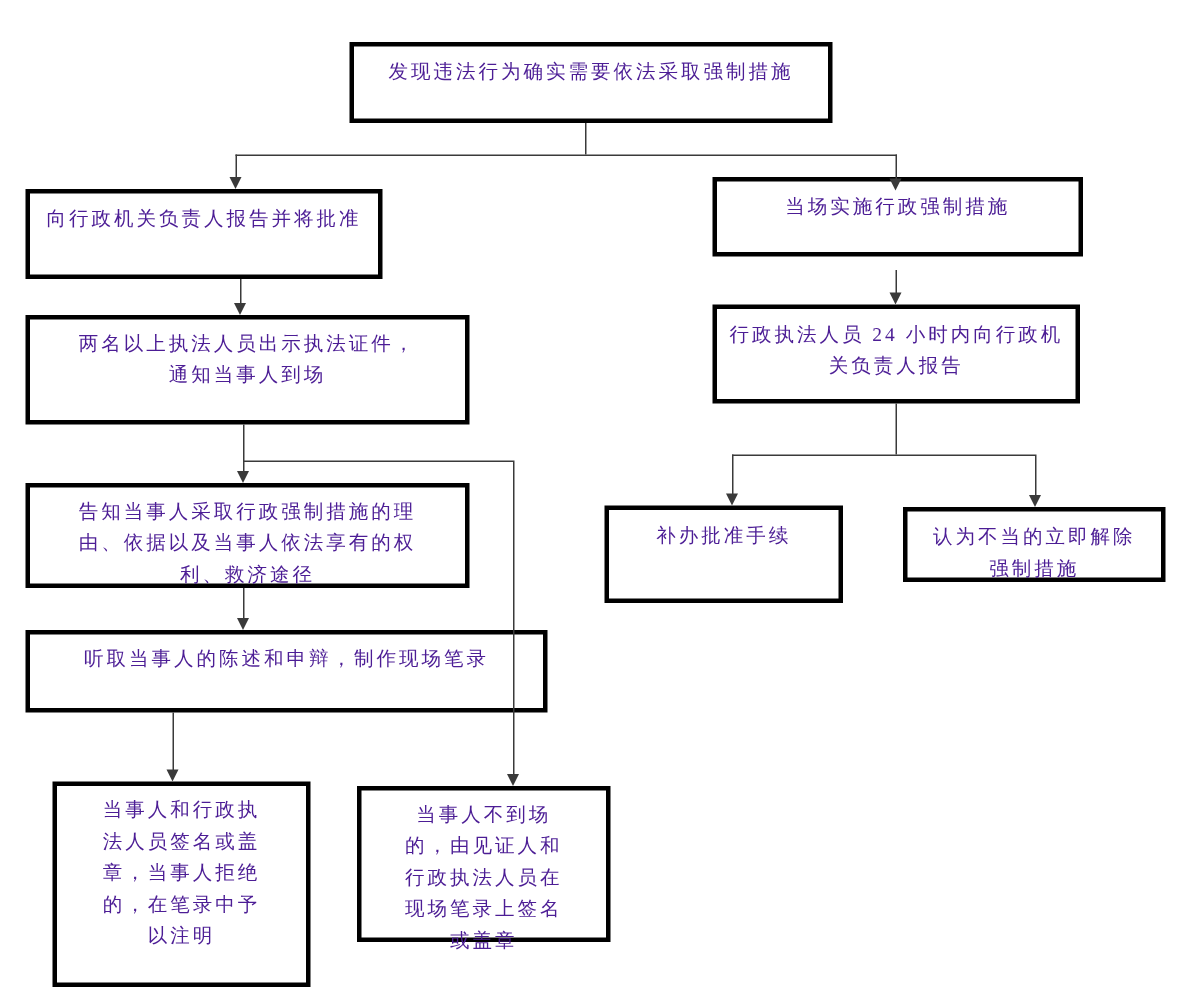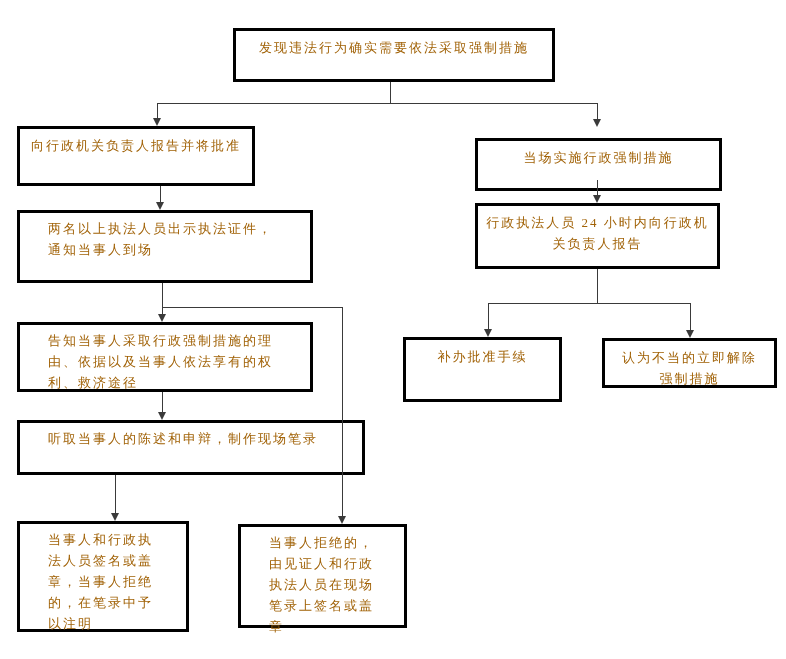--- a/index.html
+++ b/index.html
@@ -1,34 +1,34 @@
 <!DOCTYPE html>
 <html><head>
 <meta charset="utf-8">
 <style>
   html,body{margin:0;padding:0;background:#ffffff;}
   #canvas{
     position:relative;
     width:786px;height:659px;
     background:#ffffff;
     font-family:"Liberation Serif","DejaVu Serif",serif;
-    color:#a16207;
+    color:#4c1d95;
     overflow:hidden;
   }
   .box{
     position:absolute;
     box-sizing:border-box;
     border:3px solid #000000;
     background:#ffffff;
     font-size:13px;
     letter-spacing:2px;
     line-height:21px;
   }
   .box.center{text-align:center;padding:6px 8px;}
-  .box.left{text-align:left;padding:5px 28px;}
+  .box.left{text-align:center;padding:5px 28px;}
   .box.tight{padding:6px 16px;}
   .vline{position:absolute;width:1px;background:#3a3a3a;}
   .hline{position:absolute;height:1px;background:#3a3a3a;}
   .arrow-down{
     position:absolute;width:0;height:0;
     border-left:4px solid transparent;
     border-right:4px solid transparent;
     border-top:8px solid #3a3a3a;
   }
 </style>
@@ -50,29 +50,29 @@
   </div>
 
   <div class="box left" style="left:17px;top:322px;width:296px;height:70px">
     <span>告知当事人采取行政强制措施的理由、依据以及当事人依法享有的权利、救济途径</span>
   </div>
 
   <div class="box left" style="left:17px;top:420px;width:348px;height:55px">
     <span>听取当事人的陈述和申辩，制作现场笔录</span>
   </div>
 
-  <div class="box left" style="left:17px;top:521px;width:172px;height:111px">
+  <div class="box left" style="left:35px;top:521px;width:172px;height:137px">
     <span>当事人和行政执法人员签名或盖章，当事人拒绝的，在笔录中予以注明</span>
   </div>
 
   <div class="box left" style="left:238px;top:524px;width:169px;height:104px">
-    <span>当事人拒绝的，由见证人和行政执法人员在现场笔录上签名或盖章</span>
+    <span>当事人不到场的，由见证人和行政执法人员在现场笔录上签名或盖章</span>
   </div>
 
-  <div class="box center" style="left:475px;top:138px;width:247px;height:53px">
+  <div class="box center" style="left:475px;top:118px;width:247px;height:53px">
     <span>当场实施行政强制措施</span>
   </div>
 
   <div class="box center" style="left:475px;top:203px;width:245px;height:66px">
     <span>行政执法人员 24 小时内向行政机关负责人报告</span>
   </div>
 
   <div class="box center" style="left:403px;top:337px;width:159px;height:65px">
     <span>补办批准手续</span>
   </div>

